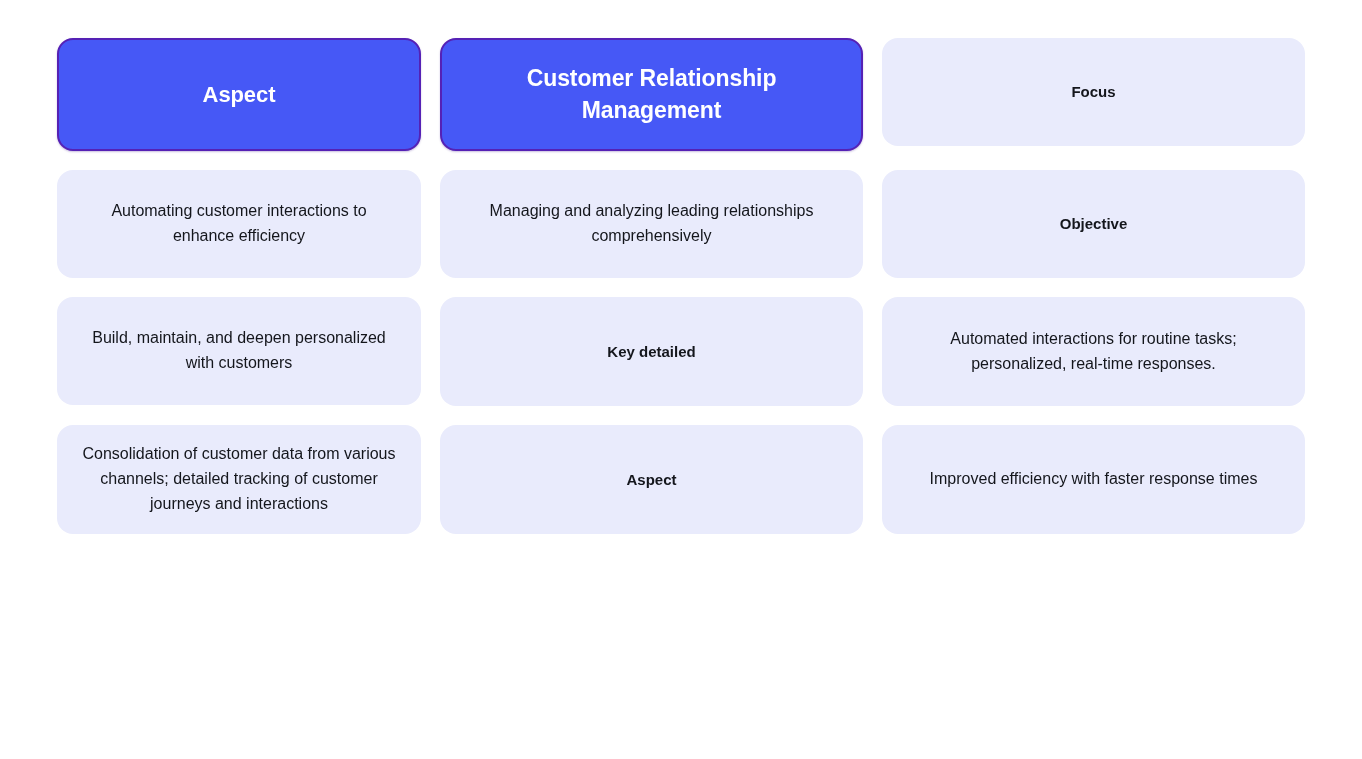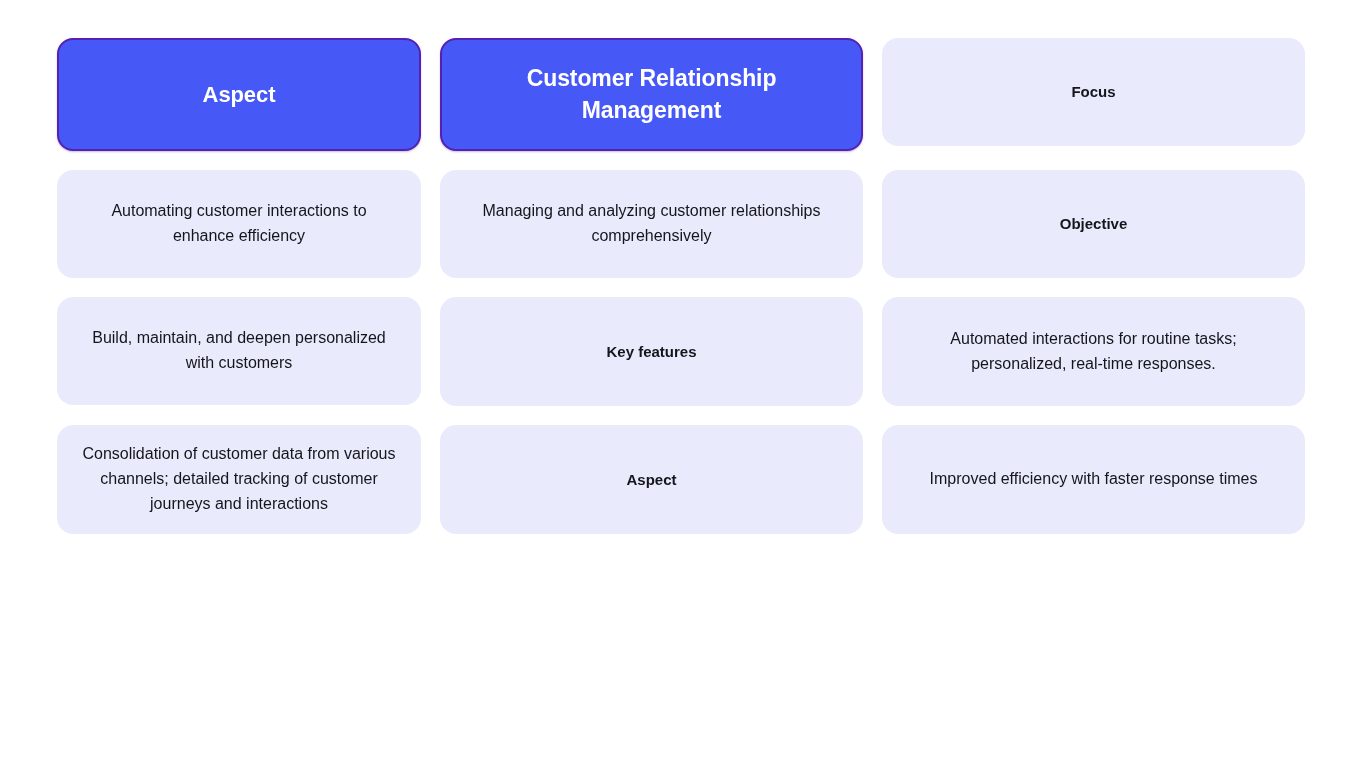--- a/index.html
+++ b/index.html
@@ -88,32 +88,32 @@
     <span class="header-label">Customer Relationship Management</span>
   </div>
 
   <div class="body-cell aspect-cell">
     <span class="cell-text">Focus</span>
   </div>
   <div class="body-cell">
     <span class="cell-text">Automating customer interactions to enhance efficiency</span>
   </div>
   <div class="body-cell">
-    <span class="cell-text">Managing and analyzing customer relationships comprehensively</span>
+    <span class="cell-text">Managing and analyzing leading relationships comprehensively</span>
   </div>
 
   <div class="body-cell aspect-cell">
     <span class="cell-text">Objective</span>
   </div>
   <div class="body-cell">
     <span class="cell-text">Build, maintain, and deepen personalized with customers</span>
   </div>
 
   <div class="body-cell aspect-cell tall">
-    <span class="cell-text">Key features</span>
+    <span class="cell-text">Key detailed</span>
   </div>
   <div class="body-cell tall">
     <span class="cell-text">Automated interactions for routine tasks; personalized, real-time responses.</span>
   </div>
   <div class="body-cell tall">
     <span class="cell-text">Consolidation of customer data from various channels; detailed tracking of customer journeys and interactions</span>
   </div>
 
   <div class="body-cell aspect-cell tall">
     <span class="cell-text">Aspect</span>

